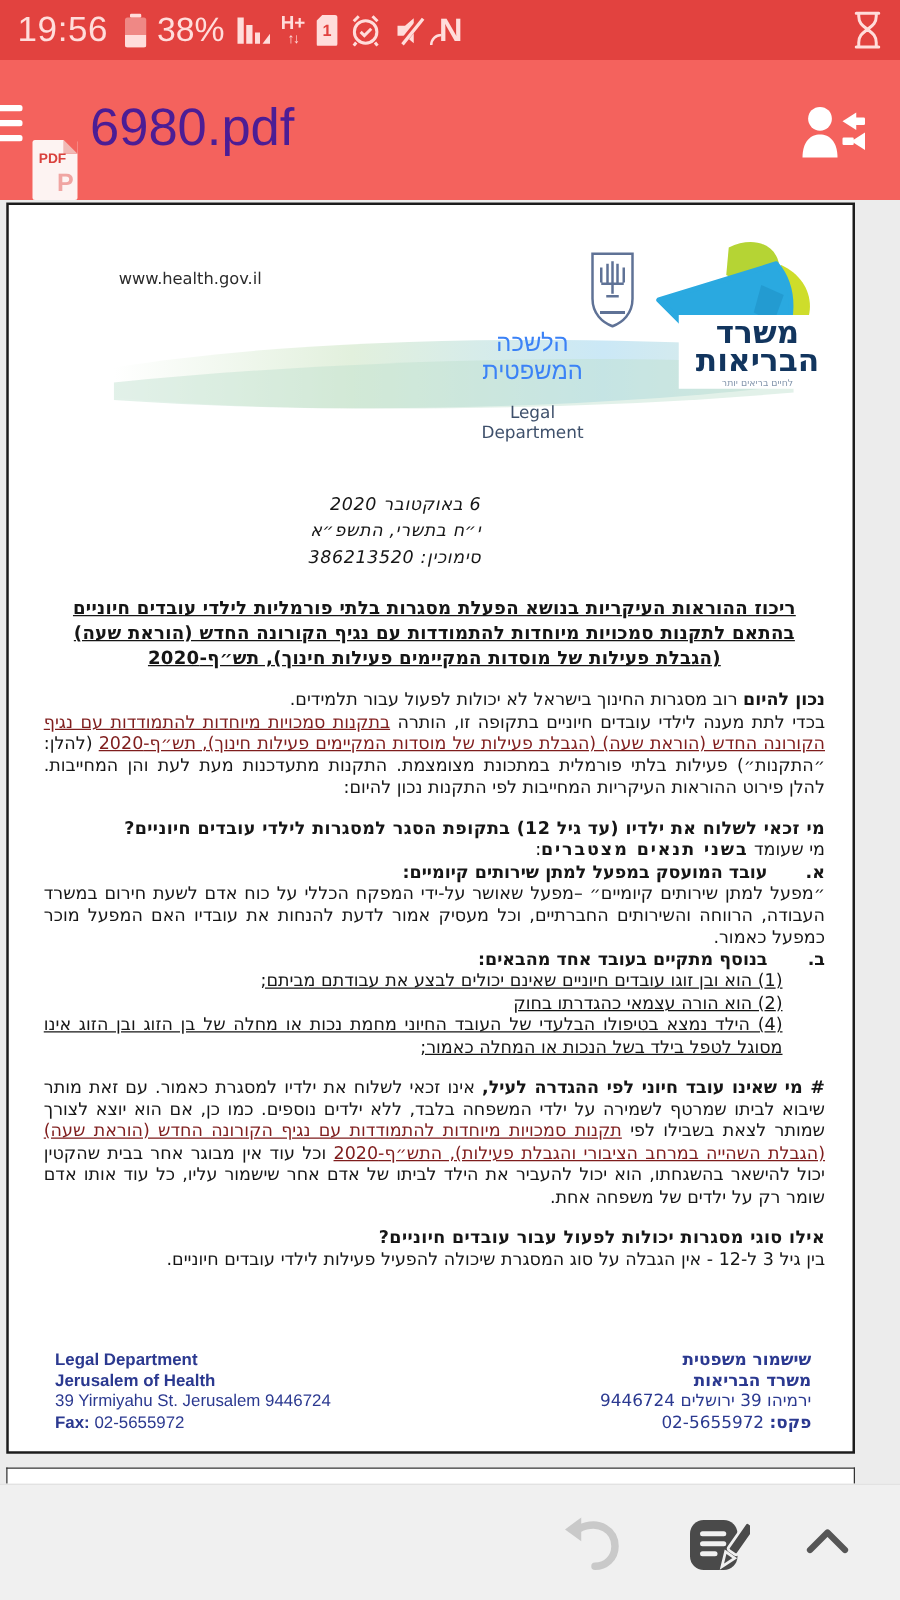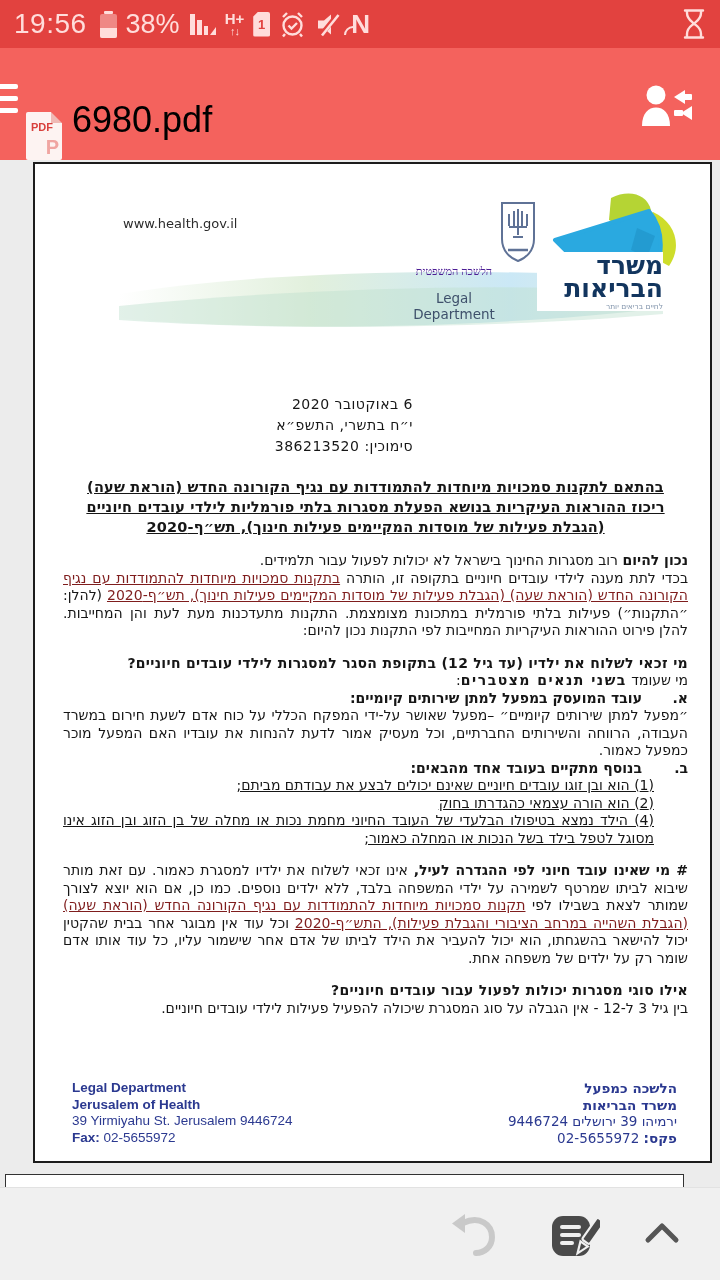--- a/index.html
+++ b/index.html
@@ -34,46 +34,46 @@
   
   .app-bar { position:absolute; top:48px; left:0; right:0; height:112px; background:#f4625d; }
   .menu-btn { position:absolute; left:-22px; top:36px; width:40px; }
   .menu-btn .bar { height:5px; background:#fff; border-radius:2px; margin-bottom:7px; }
   .pdficon { position:absolute; left:26px; top:32px; width:36px; height:48px; background:#fdf3f2; border-radius:2px;margin-top:32px; }
   .pdficon .fold { position:absolute; top:0; right:0; width:0; height:0;
       border-left:11px solid #f0b9b5; border-top:11px solid #f4625d; }
   .pdficon .label { position:absolute; top:9px; left:0; right:4px; text-align:center;
       font-size:11px; font-weight:bold; color:#d9413d; }
   .pdficon .wm { position:absolute; bottom:1px; right:3px; font-size:20px; font-weight:bold; color:#f0a5a2; }
-  .doc-title { position:absolute; left:72px; top:51px; font-size:36px; color:#000000; }
+  .doc-title { position:absolute; left:72px; top:30px; font-size:42px; color:#4c1d95; }
   .user-swap { position:absolute; right:26px; top:36px; }
 
   
   .viewport { position:absolute; top:160px; left:0; right:0; height:1027px; background:#ececec; }
   .page { position:absolute; left:5px; top:2px; width:679px; height:1001px;
-          background:#fff; border:2px solid #1c1c1c;margin-left:28px; }
+          background:#fff; border:2px solid #1c1c1c; }
   .page-next { position:absolute; left:5px; top:1014px; width:679px; height:13px;
           background:#fff; border:1px solid #333; border-bottom:none; }
 
   
   .doc-url { position:absolute; left:88px; top:52px; font-size:13px; color:#2b2b2b; }
   .banner { position:absolute; left:84px; top:100px; width:544px; height:70px; }
   .dept { position:absolute; left:280px; top:1px; width:110px; text-align:center; }
-  .dept-he { font-size:11px; color:#4c1d95; font-family:Liberation Serif, serif; }
+  .dept-he { font-size:19px; color:#3b82f6; font-family:Liberation Sans, sans-serif; }
   .dept-en { font-size:13.5px; color:#3e506b; margin-top:13px; }
   .emblem { position:absolute; left:459px; top:36px; }
-  .moh-box { position:absolute; left:502px; top:88px; width:126px; background:#fff; text-align:right; padding-top:2px; }
+  .moh-box { position:absolute; left:536px; top:88px; width:126px; background:#fff; text-align:center; padding-top:2px; }
   .moh-he { font-size:25px; font-weight:bold; color:#12355e; line-height:23px; font-family:"DejaVu Sans", sans-serif; }
   .moh-tag { font-size:7.5px; color:#8496ad; margin-top:2px; font-family:"DejaVu Sans", sans-serif; }
   .star { position:absolute; left:516px; top:28px; }
 
   
   .doc-text { font-family:"DejaVu Sans", sans-serif; color:#161616; }
   .date-block { position:absolute; left:160px; top:230px; width:218px; direction:rtl;
-                font-size:14px; line-height:21px; letter-spacing:0.5px; }
+                font-size:14px; line-height:21px; letter-spacing:0.5px;font-style:italic; }
   .content { position:absolute; left:28px; top:313px; width:625px; font-size:14px; line-height:17.5px; }
   .title-line { direction:rtl; text-align:center; font-weight:bold; text-decoration:underline;
                 font-size:14.5px; line-height:20px; letter-spacing:0.2px; }
   .para { direction:rtl; text-align:justify; }
   .gap { height:15px; }
   .sec-head { direction:rtl; font-weight:bold; letter-spacing:0.3px; }
   .item-row { direction:rtl; display:flex; }
   .item-label { width:46px; font-weight:bold; flex:none; }
   .item-head { font-weight:bold; }
   .sub-item { direction:rtl; text-align:justify; padding-right:34px;text-decoration:underline; }
@@ -207,22 +207,22 @@
         <div class="moh-tag">לחיים בריאים יותר</div>
       </div>
 
       <div class="date-block">
         <div>6 באוקטובר 2020</div>
         <div>י״ח בתשרי, התשפ״א</div>
         <div>סימוכין: 386213520</div>
       </div>
 
       <div class="content">
+        <div class="title-line">ריכוז ההוראות העיקריות בנושא הפעלת מסגרות בלתי פורמליות לילדי עובדים חיוניים</div>
         <div class="title-line">בהתאם לתקנות סמכויות מיוחדות להתמודדות עם נגיף הקורונה החדש (הוראת שעה)</div>
-        <div class="title-line">ריכוז ההוראות העיקריות בנושא הפעלת מסגרות בלתי פורמליות לילדי עובדים חיוניים</div>
         <div class="title-line">(הגבלת פעילות של מוסדות המקיימים פעילות חינוך), תש״ף-2020</div>
 
         <div class="gap"></div>
 
         <p class="para">
           <b>נכון להיום</b><span> רוב מסגרות החינוך בישראל לא יכולות לפעול עבור תלמידים.</span><br>
           <span>בכדי לתת מענה לילדי עובדים חיוניים בתקופה זו, הותרה </span><span class="doc-link">בתקנות סמכויות מיוחדות להתמודדות עם נגיף הקורונה החדש (הוראת שעה) (הגבלת פעילות של מוסדות המקיימים פעילות חינוך), תש״ף-2020</span><span>  (להלן: ״התקנות״) פעילות בלתי פורמלית במתכונת מצומצמת. התקנות מתעדכנות מעת לעת והן המחייבות. להלן פירוט ההוראות העיקריות המחייבות לפי התקנות נכון להיום:</span>
         </p>
 
         <div class="gap"></div>
@@ -256,21 +256,21 @@
         <p class="para">בין גיל 3 ל-12 - אין הגבלה על סוג המסגרת שיכולה להפעיל פעילות לילדי עובדים חיוניים.</p>
       </div>
 
       <div class="foot-en">
         <div class="fb">Legal Department</div>
         <div class="fb">Jerusalem of Health</div>
         <div>39 Yirmiyahu St. Jerusalem 9446724</div>
         <div><span class="fb">Fax:</span><span> 02-5655972</span></div>
       </div>
       <div class="foot-he">
-        <div class="fb">הלשכה כמפעל</div>
+        <div class="fb">שישמור משפטית</div>
         <div class="fb">משרד הבריאות</div>
         <div>ירמיהו 39 ירושלים 9446724</div>
         <div><span class="fb">פקס:</span><span> 02-5655972</span></div>
       </div>
     </div>
 
     <div class="page-next"></div>
   </div>
 
   <div class="toolbar">

